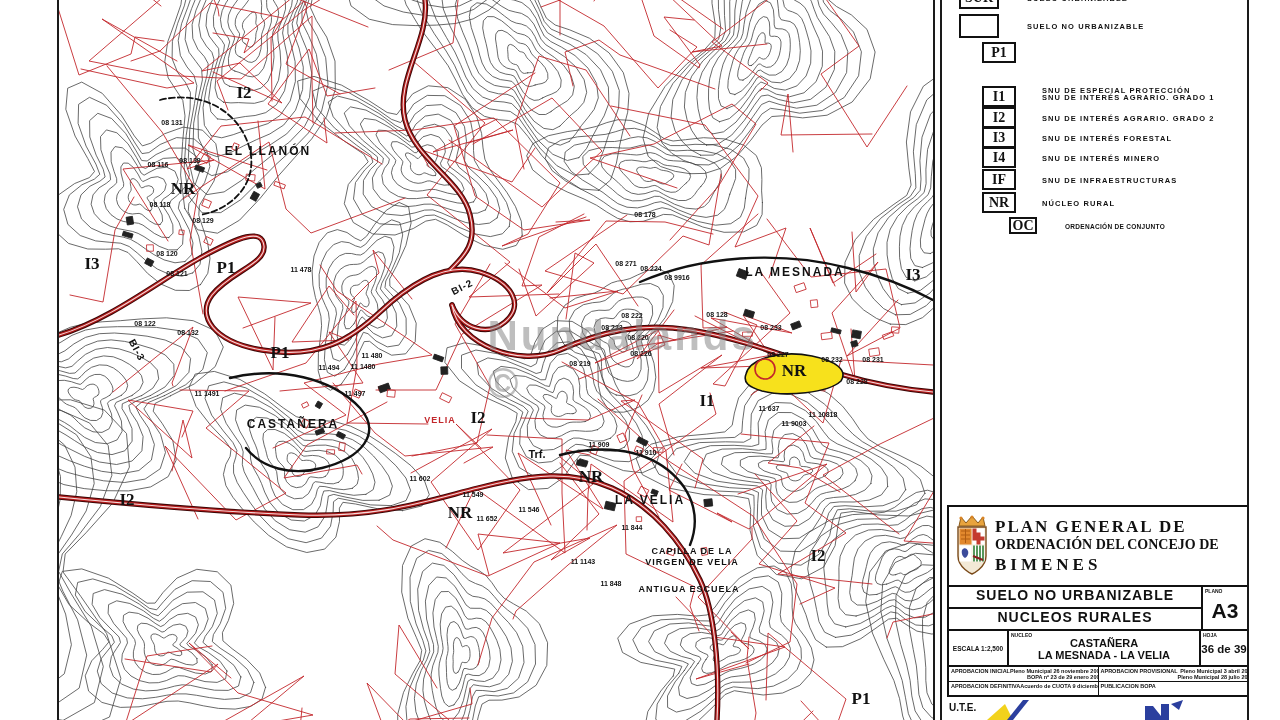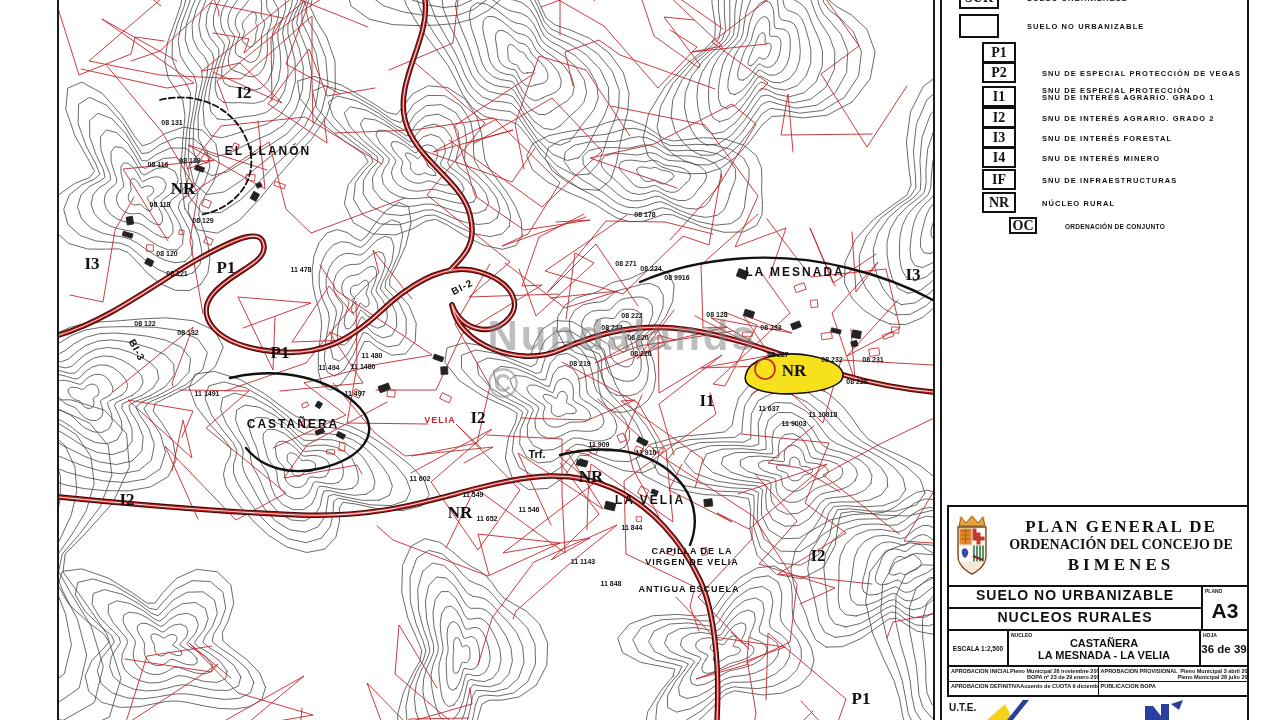--- a/index.html
+++ b/index.html
@@ -38,21 +38,21 @@
   #catastral-title{margin:4px 12px 0 12px;text-align:center;font-weight:700;font-size:12.5px;letter-spacing:1px;
        border-bottom:2px solid #111;padding-bottom:2px;color:#111;}
   #catastral-row{position:absolute;left:0;top:34px;width:100%;height:40px;}
   #parcela-line{position:absolute;left:16px;top:10px;width:40px;height:2px;background:#e87070;}
   #parcela-line-label{position:absolute;left:66px;top:6px;font-weight:700;font-size:7.5px;letter-spacing:.8px;color:#111;}
   #parcel-diagram{position:absolute;left:178px;top:0px;}
   
   #titleblock{position:absolute;left:2px;top:505px;width:298px;border:2px solid #111;background:#fff;}
   .tb-row1{height:78px;border-bottom:2px solid #111;display:flex;align-items:center;}
   #crest{width:46px;flex:0 0 46px;display:flex;align-items:center;justify-content:center;}
-  #tb-titles{flex:1;text-align:center;font-family:"Liberation Serif",serif;font-weight:700;color:#111;}
+  #tb-titles{flex:1;font-family:"Liberation Serif",serif;font-weight:700;color:#111;}
   #tb-title1{font-size:17px;letter-spacing:2px;}
   #tb-title2{font-size:14px;letter-spacing:0px;}
   #tb-title3{font-size:17px;letter-spacing:4px;margin-top:2px;}
   .tb-row2{height:42px;border-bottom:2px solid #111;display:flex;}
   #tb-sub{flex:1;border-right:2px solid #111;}
   #tb-sub div{height:20px;text-align:center;font-weight:700;font-size:14px;letter-spacing:1px;color:#111;}
   #tb-sub div:first-child{border-bottom:2px solid #111;}
   #tb-plano{width:44px;flex:0 0 44px;position:relative;}
   #tb-plano .cell-label{position:absolute;left:2px;top:1px;font-weight:700;font-size:5px;color:#111;}
   #tb-plano .cell-big{position:absolute;left:0;right:0;top:12px;text-align:center;font-weight:700;font-size:21px;color:#111;}
@@ -493,24 +493,20 @@
         <div class="leg-label" style="left: 82px;">SUELO URBANIZABLE</div>
       </div>
       <div class="leg-row" style="top: 14px; left: 0px; width: 300px; height: 24px;">
         <div class="leg-box" style="left: 14px; width: 36px; top: 0px; height: 20px;"></div>
         <div class="leg-label" style="left: 82px;">SUELO NO URBANIZABLE</div>
       </div>
       <div class="leg-row" style="top: 42px; left: 0px; width: 300px; height: 21px;">
         <div class="leg-box" style="left: 37px; width: 30px; top: 0px; height: 17px;">P1</div>
         <div class="leg-label" style="left: 97px; margin-top: 37px;">SNU DE ESPECIAL PROTECCIÓN</div>
       </div>
-      <div class="leg-row" style="top: 62px; left: 0px; width: 300px; height: 21px;">
-        <div class="leg-box" style="left: 37px; width: 30px; top: 0px; height: 17px;">P2</div>
-        <div class="leg-label" style="left: 97px;">SNU DE ESPECIAL PROTECCIÓN DE VEGAS</div>
-      </div>
       <div class="leg-row" style="top: 86px; left: 0px; width: 300px; height: 21px;">
         <div class="leg-box" style="left: 37px; width: 30px; top: 0px; height: 17px;">I1</div>
         <div class="leg-label" style="left: 97px;">SNU DE INTERÉS AGRARIO. GRADO 1</div>
       </div>
       <div class="leg-row" style="top: 107px; left: 0px; width: 300px; height: 21px;">
         <div class="leg-box" style="left: 37px; width: 30px; top: 0px; height: 17px;">I2</div>
         <div class="leg-label" style="left: 97px;">SNU DE INTERÉS AGRARIO. GRADO 2</div>
       </div>
       <div class="leg-row" style="top: 127px; left: 0px; width: 300px; height: 21px;">
         <div class="leg-box" style="left: 37px; width: 30px; top: 0px; height: 17px;">I3</div>

